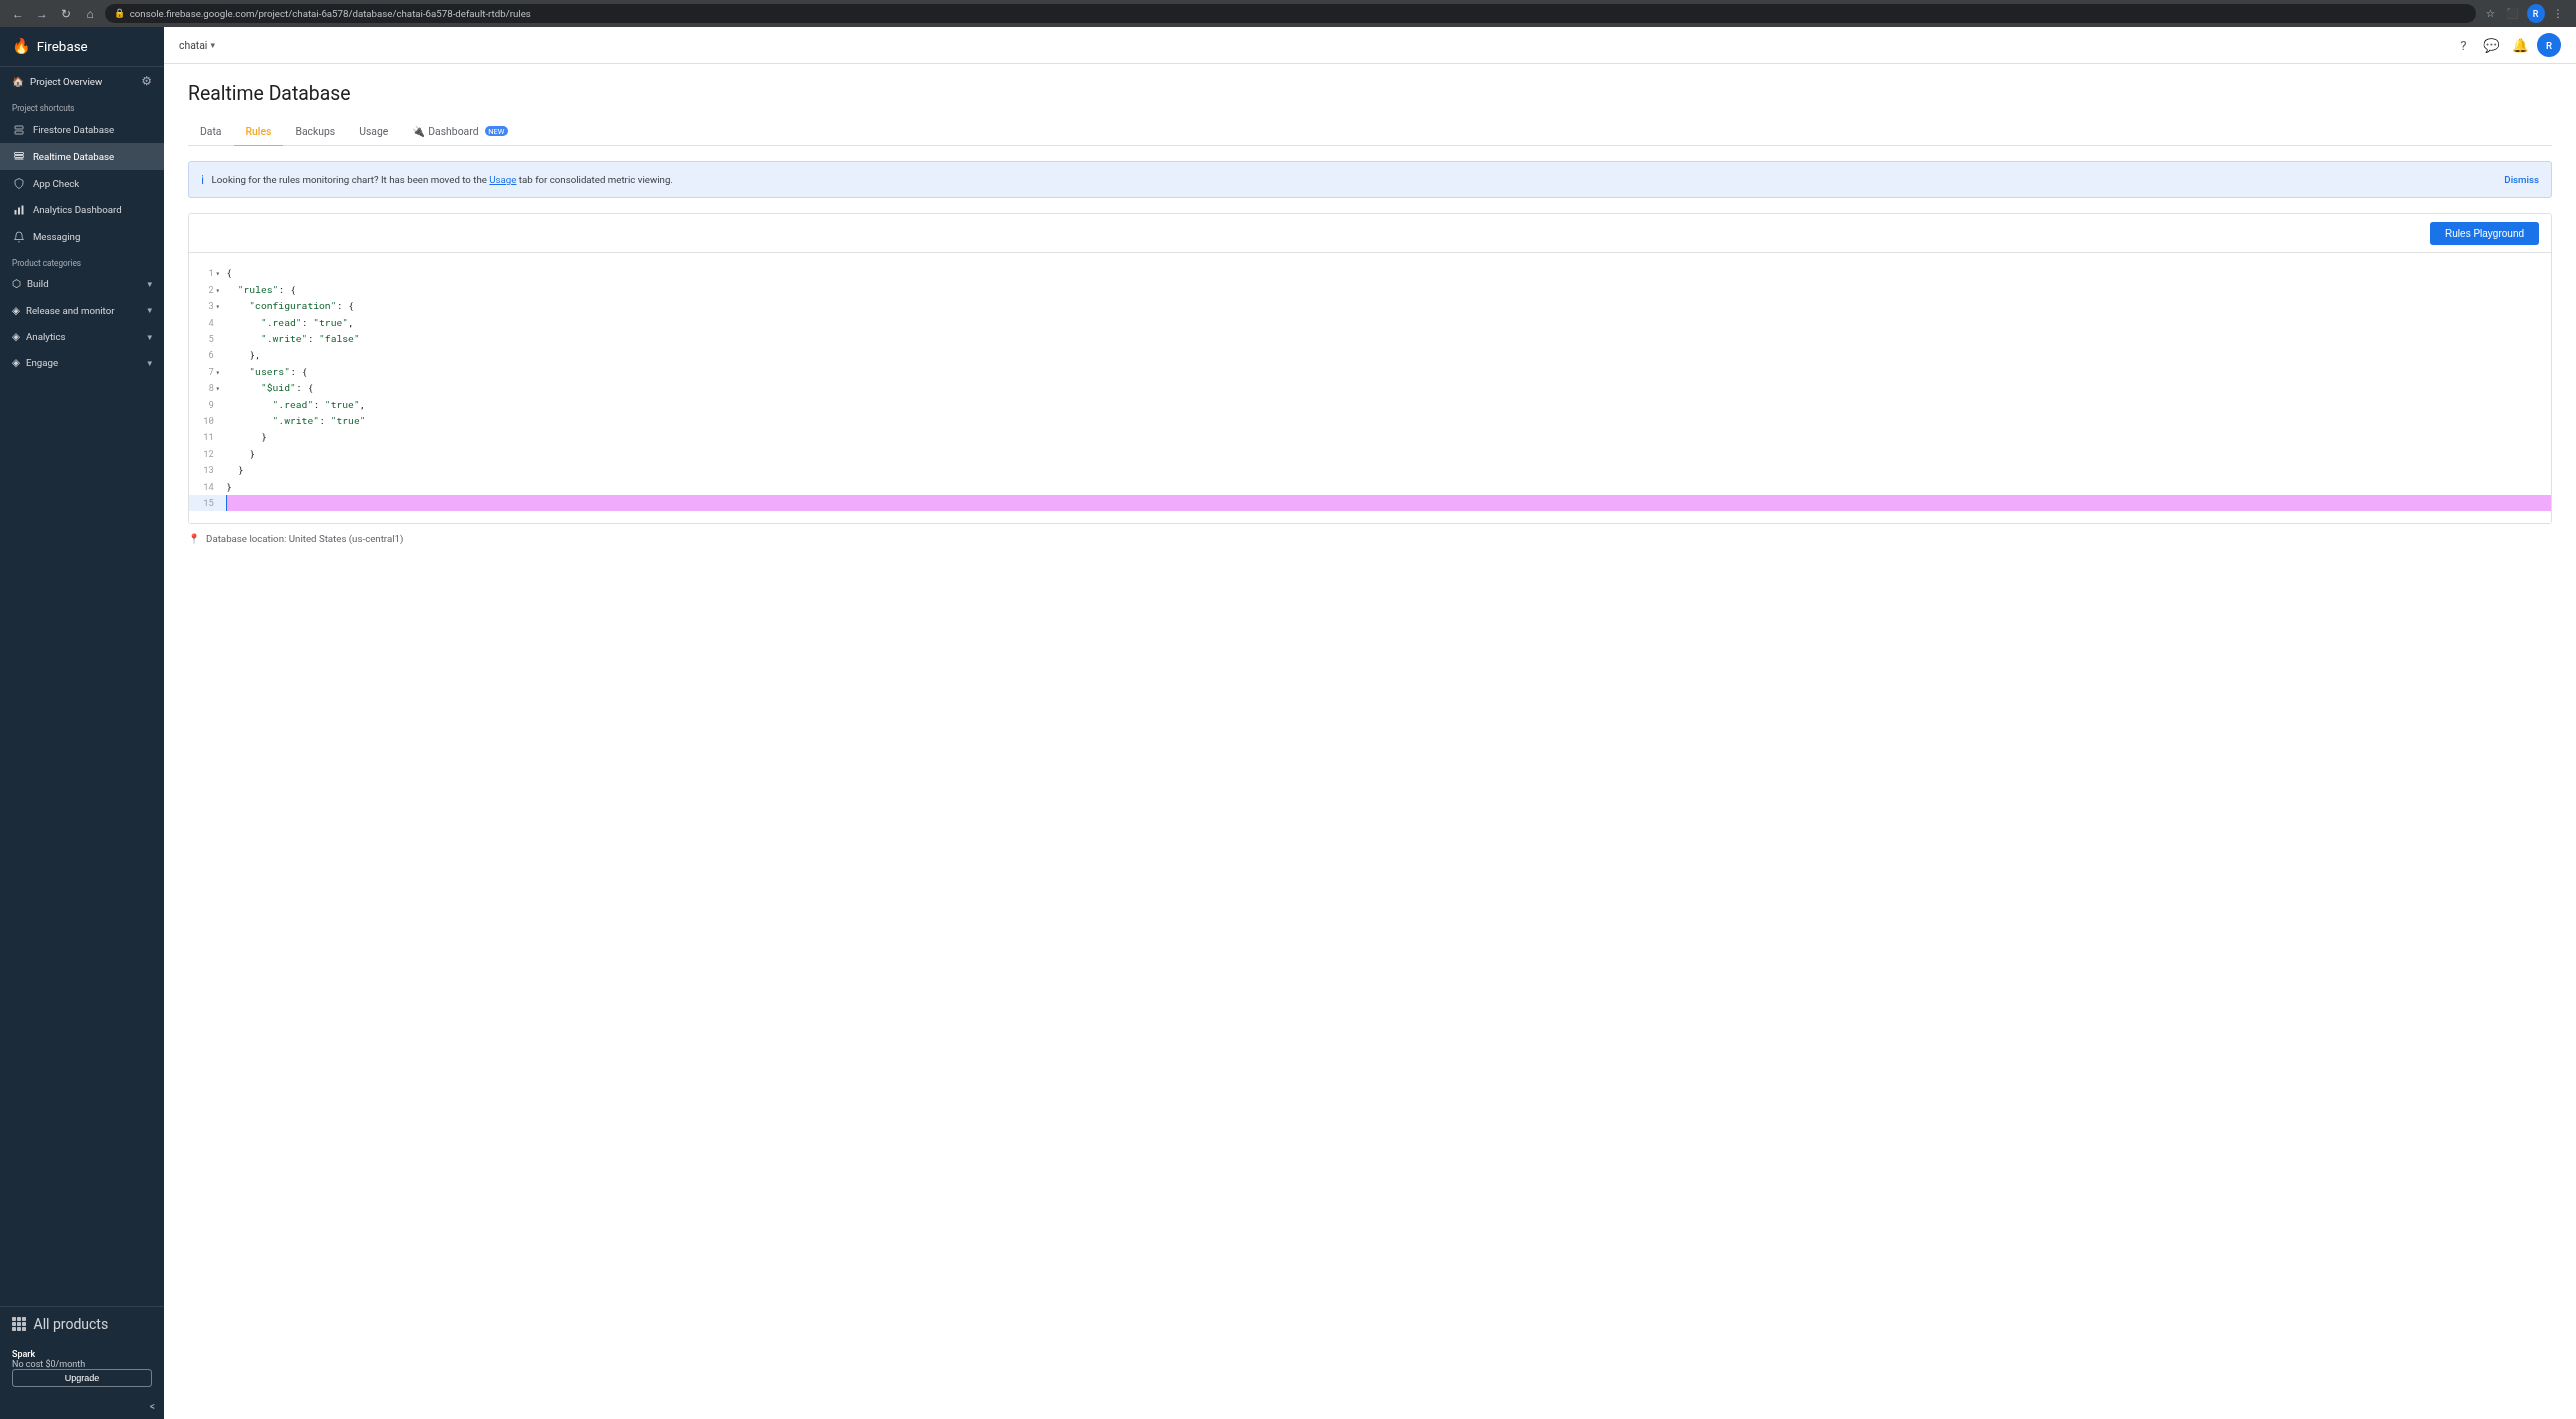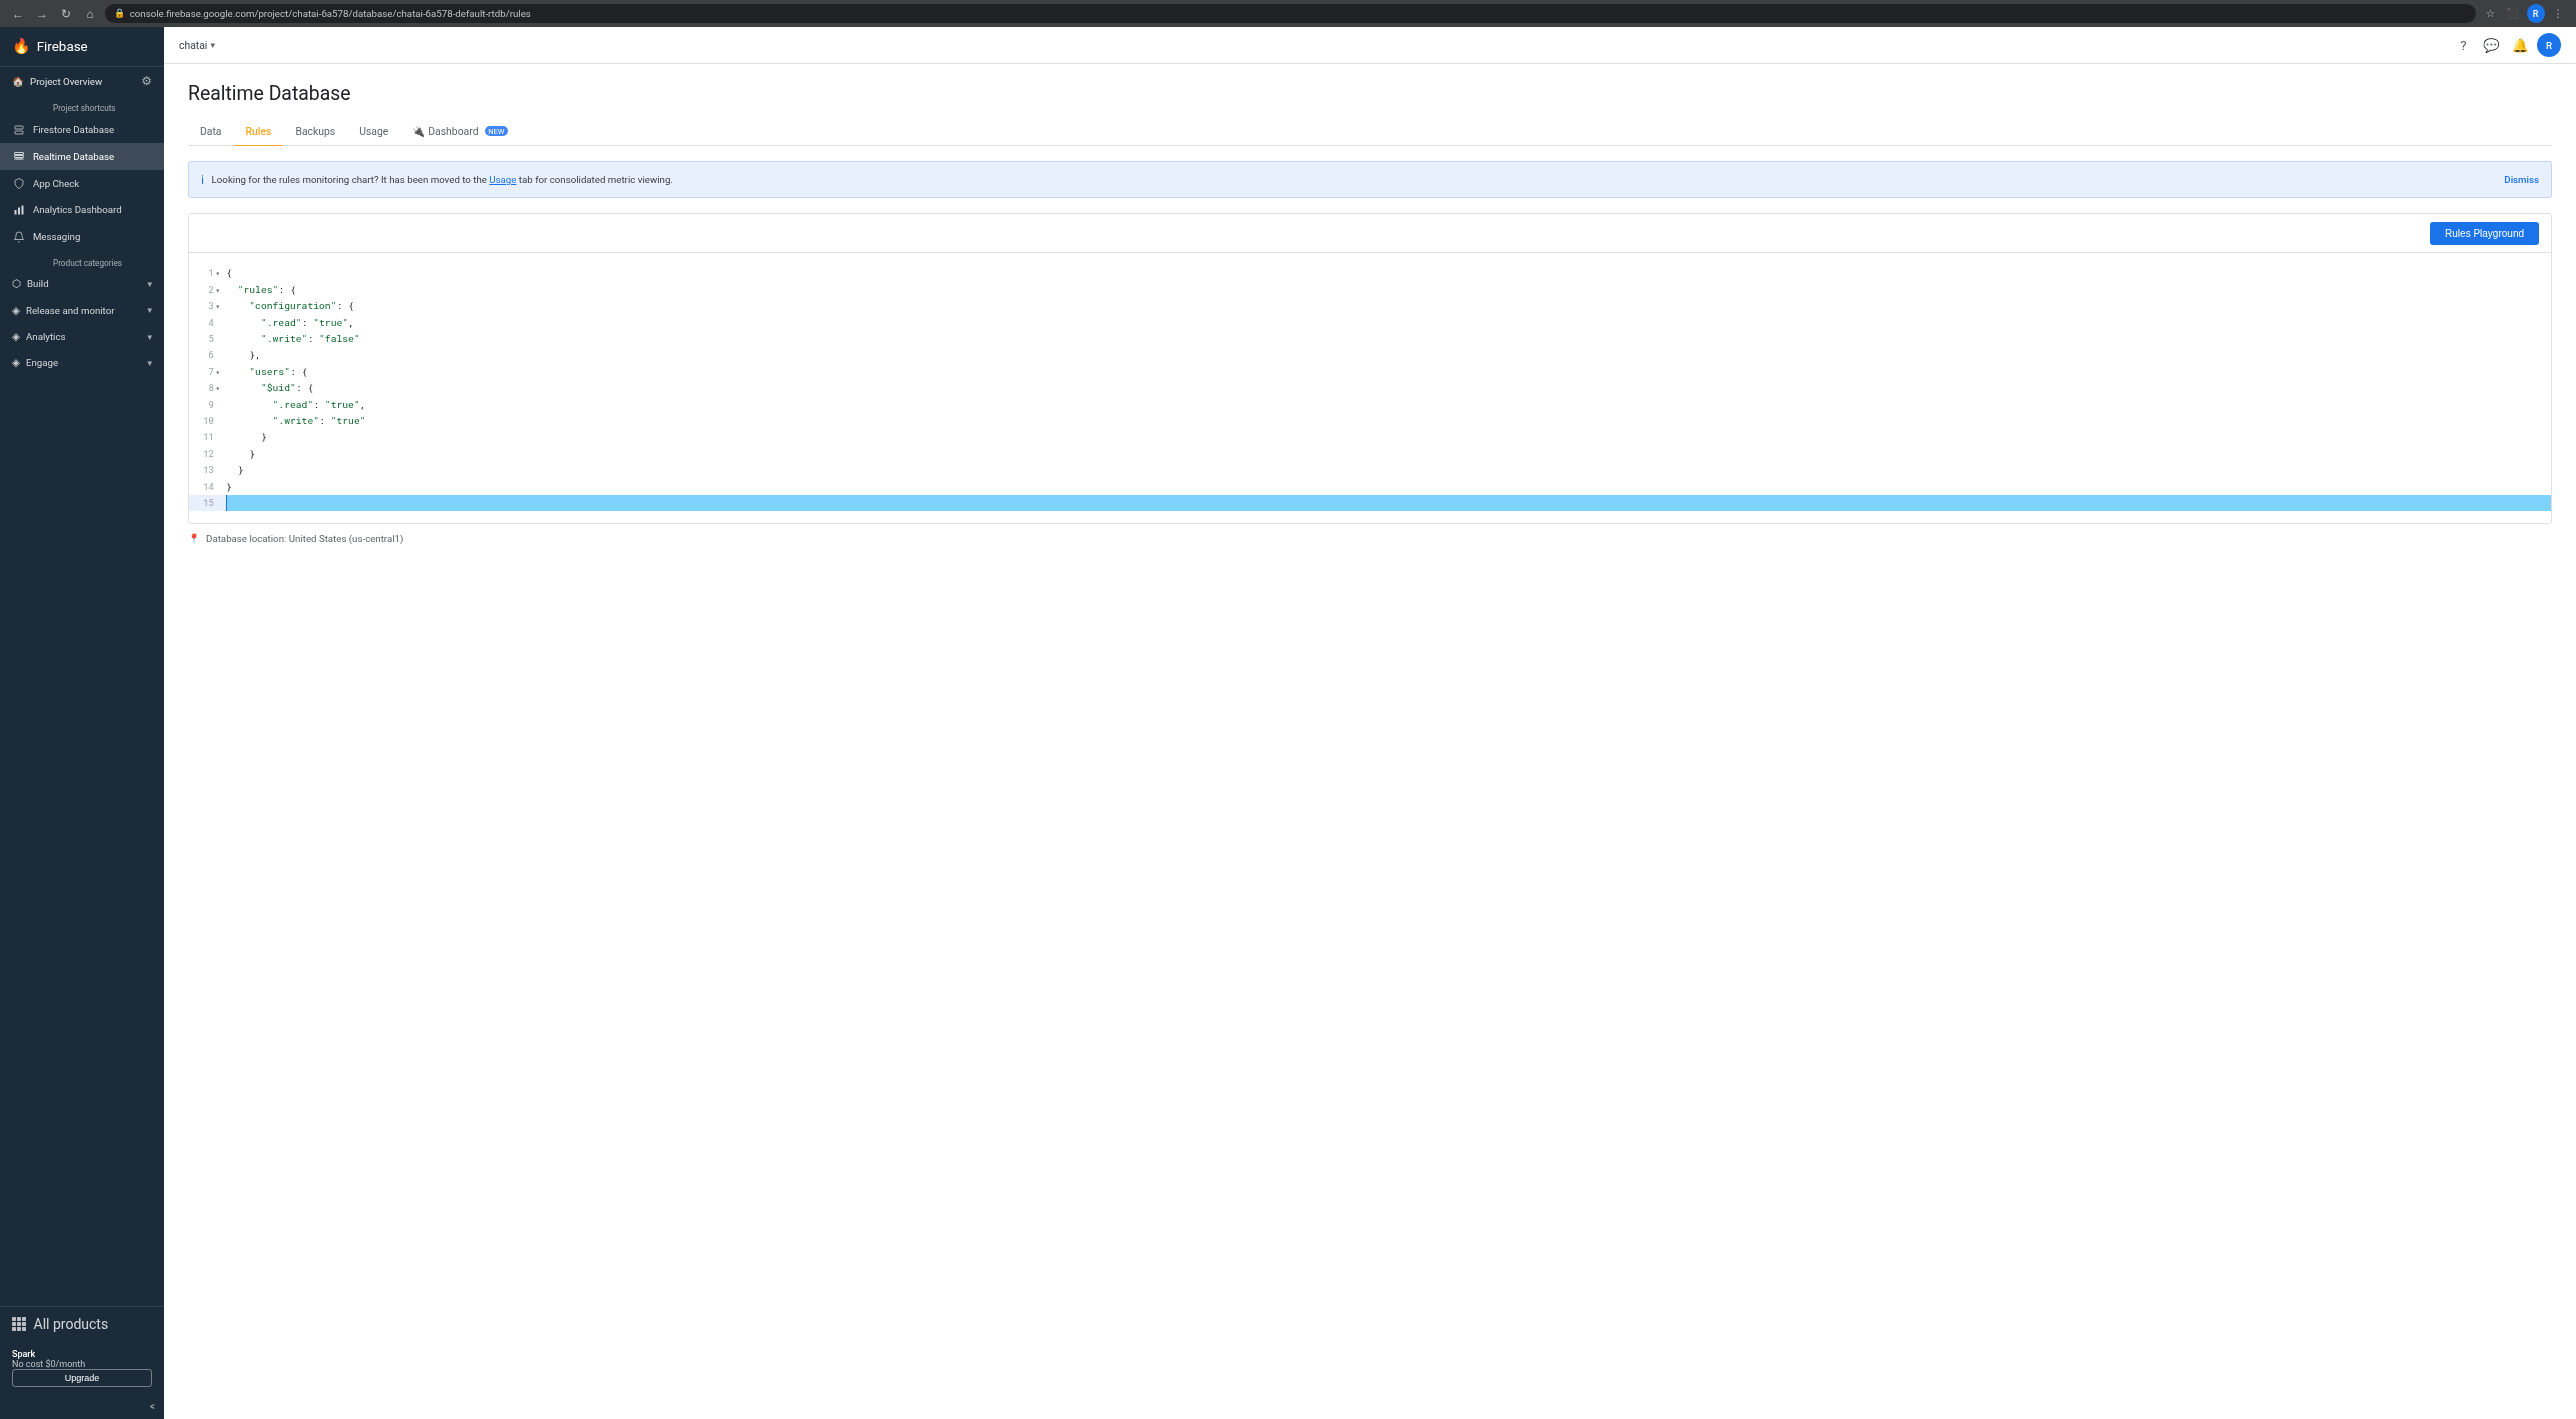--- a/index.html
+++ b/index.html
@@ -117,21 +117,20 @@
       display: flex;
       align-items: center;
       gap: 6px;
     }
 
     .sidebar-section-label {
       font-size: 8.2px;
       color: rgba(255,255,255,0.6);
       padding: 7.5px 12px 3px;
       text-transform: none;
-      margin-left: 41px;
     }
 
     .sidebar-item {
       display: flex;
       align-items: center;
       gap: 7.5px;
       padding: 6.7px 12px;
       color: rgba(255,255,255,0.8);
       font-size: 9.7px;
       cursor: pointer;
@@ -425,21 +424,21 @@
       cursor: pointer;
     }
 
     .line-content {
       flex: 1;
       line-height: 16.4px;
       white-space: pre;
     }
 
     .line-highlighted {
-      background: #7dd3fc;
+      background: #f0abfc;
     }
 
     
     .json-brace { color: #202124; }
     .json-key { color: #0d652d; }
     .json-string { color: #0d652d; }
     .json-colon { color: #202124; }
 
     
     .bottom-info {

